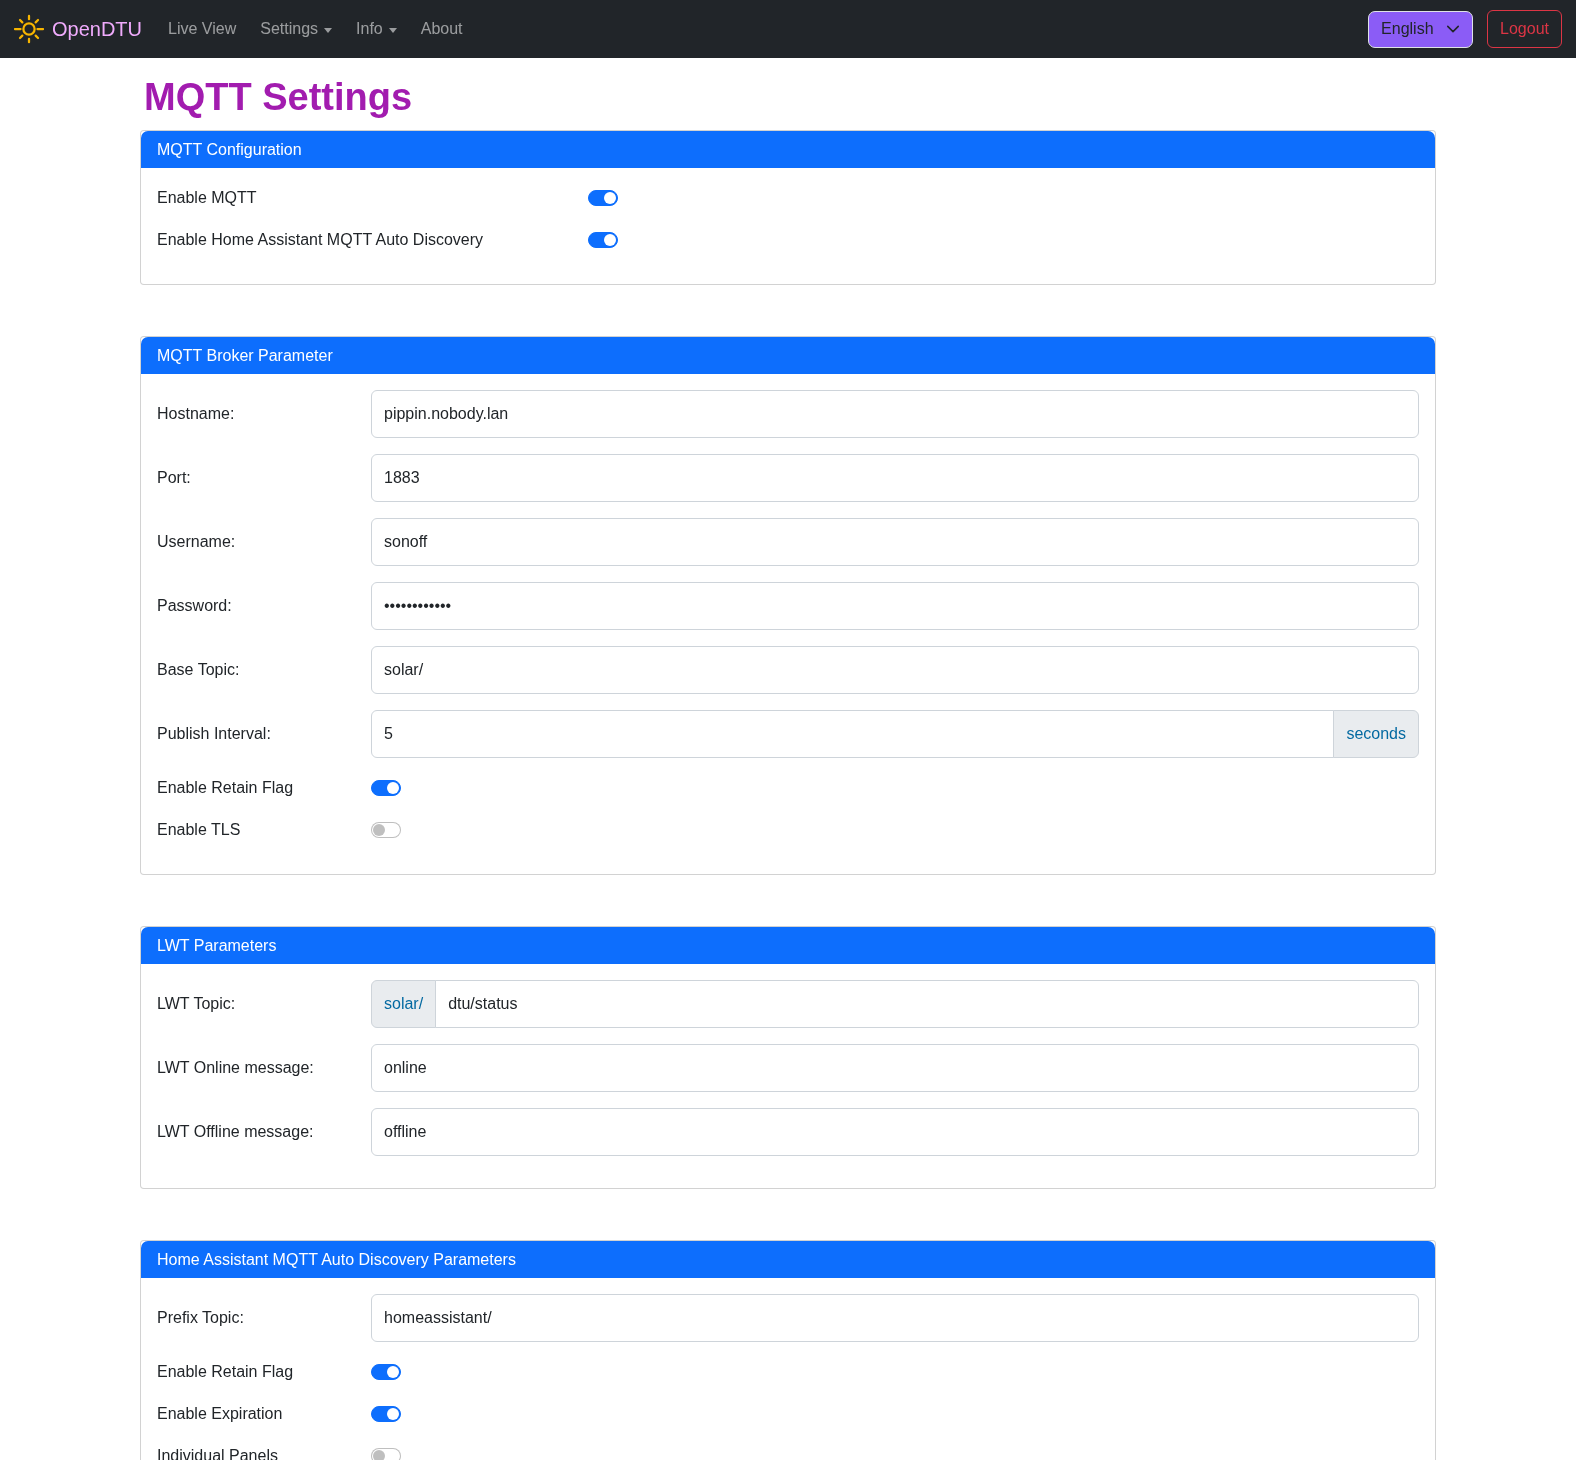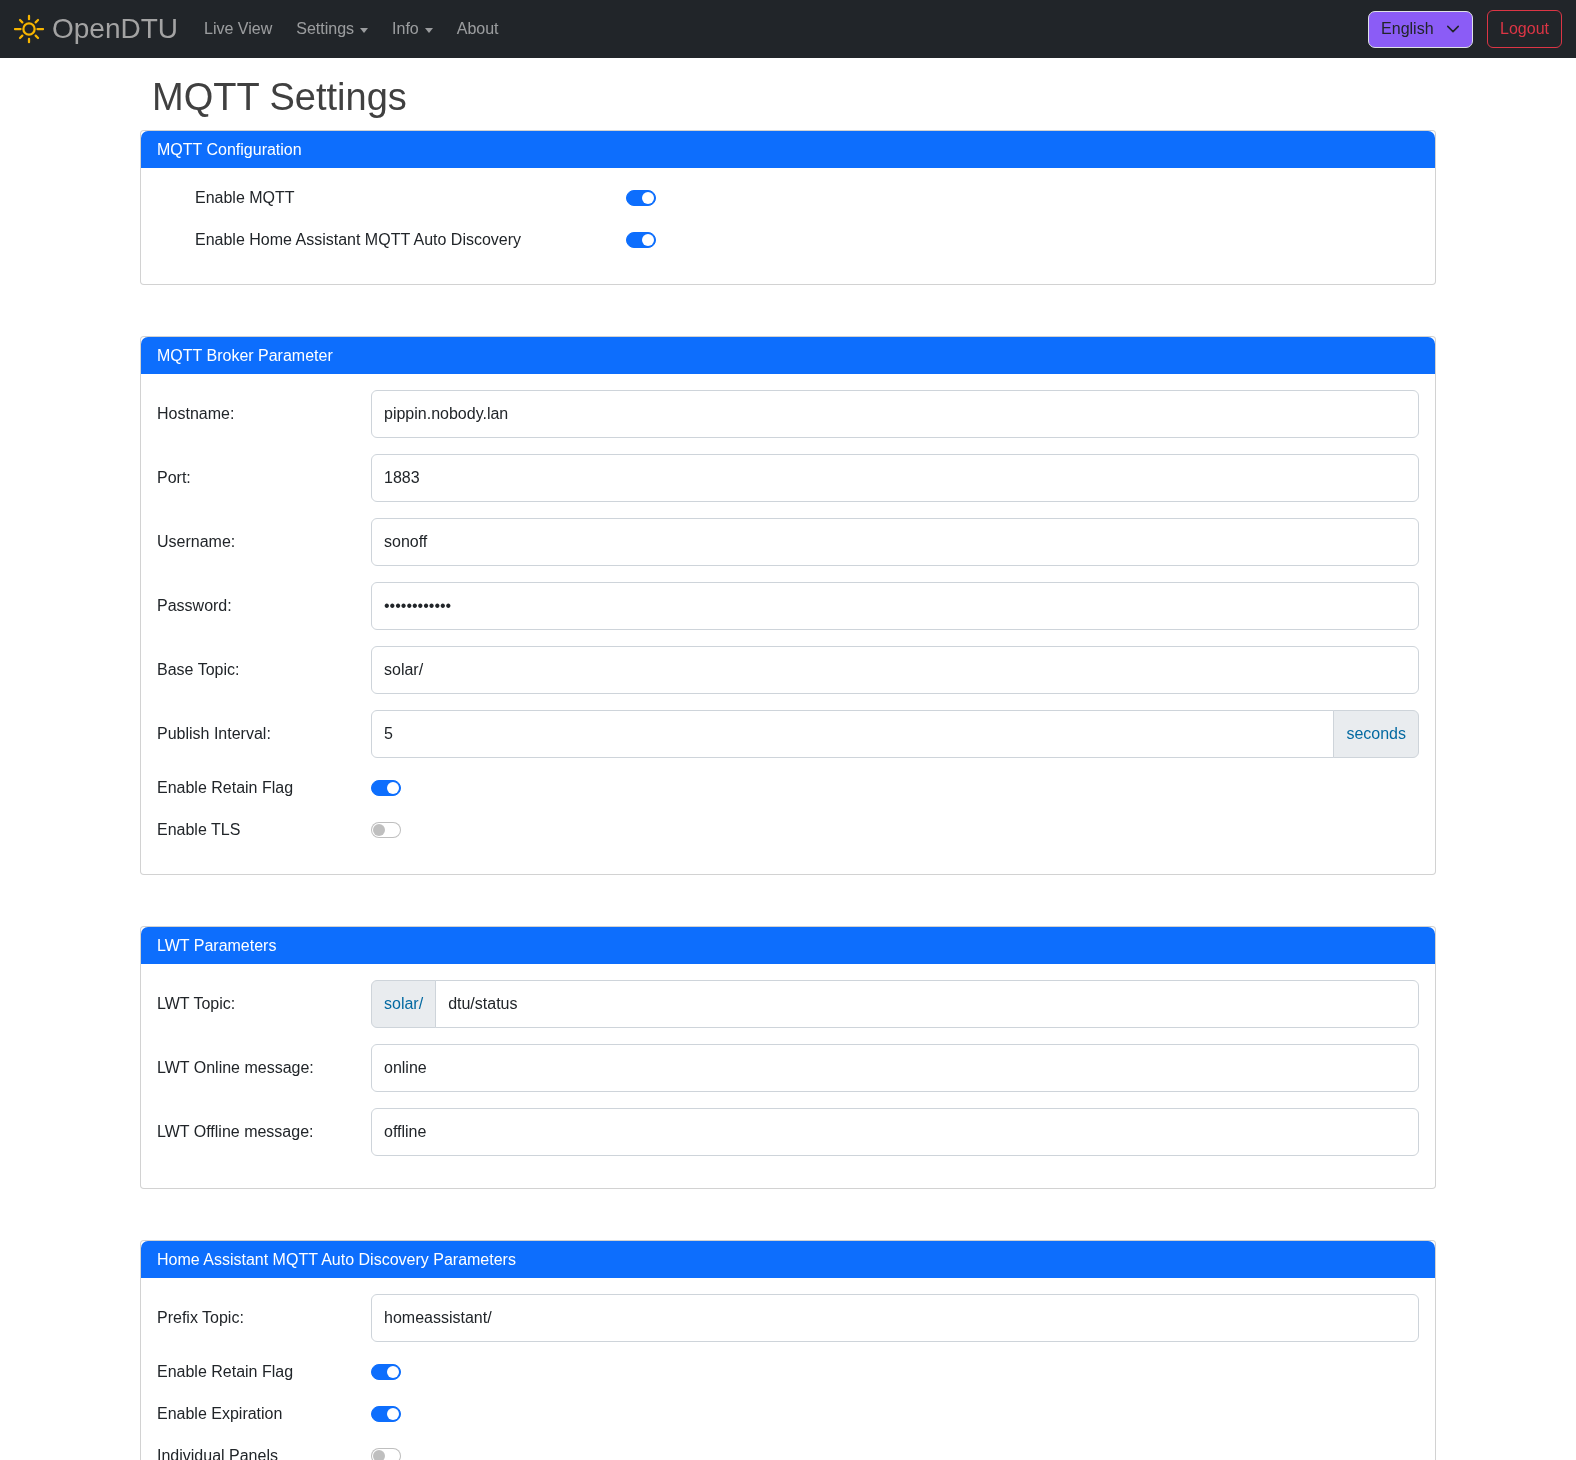--- a/index.html
+++ b/index.html
@@ -9,21 +9,21 @@
     font-family:"Liberation Sans", sans-serif;
     background:#ffffff; color:#212529; font-size:16px;
   }
 
   
   .navbar {
     height:58px; background:#212529;
     display:flex; align-items:center;
     padding:0 14px;
   }
-  .brand { display:flex; align-items:center; gap:8px; color:#a3a3a3; font-size:28px; font-weight:500; margin-right:18px; cursor:pointer; }
+  .brand { display:flex; align-items:center; gap:8px; color:#f0abfc; font-size:20px; font-weight:500; margin-right:18px; cursor:pointer; }
   .nav-links { display:flex; align-items:center; flex:1; }
   .nav-link {
     color:rgba(255,255,255,0.55); font-size:16px;
     padding:8px 8px; margin-right:8px; cursor:pointer;
     display:flex; align-items:center; gap:6px; text-decoration:none;
   }
   .caret {
     width:0; height:0; border-left:4.5px solid transparent; border-right:4.5px solid transparent;
     border-top:5px solid rgba(255,255,255,0.55); margin-top:2px;
   }
@@ -34,37 +34,37 @@
     font-size:16px; color:#212529; margin-right:14px; cursor:pointer;
   }
   .logout-btn {
     background:transparent; border:1px solid #dc3545; color:#dc3545;
     border-radius:6px; height:38px; padding:0 12px; font-size:16px;
     font-family:inherit; cursor:pointer;
   }
 
   
   .container { width:1296px; margin:0 auto; }
-  .page-title { font-size:38px; font-weight:400; margin:16px 0 10px 12px; line-height:46px; color:#404040; }
+  .page-title { font-size:38px; font-weight:700; margin:16px 0 10px 4px; line-height:46px; color:#a21caf; }
 
   .card {
     border:1px solid rgba(0,0,0,0.175); border-radius:4px;
     margin-bottom:51px; background:#fff;
   }
   .card-header {
     background:#0d6efd; color:#fff; font-size:16px;
     padding:8px 16px; line-height:21px;
     border-radius:7px 7px 0 0;
   }
   .card-body { padding:16px; }
 
   .form-row { display:flex; align-items:center; margin-bottom:16px; }
   .switch-row { margin-bottom:14px; min-height:28px; }
   .label-col { width:214px; flex:none; font-size:16px; color:#212529; }
-  .label-col-wide { width:431px; flex:none; font-size:16px; color:#212529;margin-left:38px; }
+  .label-col-wide { width:431px; flex:none; font-size:16px; color:#212529; }
 
   .text-input {
     flex:1; height:48px; border:1px solid #ced4da; border-radius:6px;
     padding:6px 12px; font-size:16px; color:#212529; font-family:inherit;
     background:#fff; min-width:0; outline:none;
   }
   .input-group { display:flex; flex:1; }
   .input-group .text-input.grouped-first { border-radius:6px 0 0 6px; }
   .input-group .text-input.grouped-last { border-radius:0 6px 6px 0; margin-left:-1px; }
   .addon {

